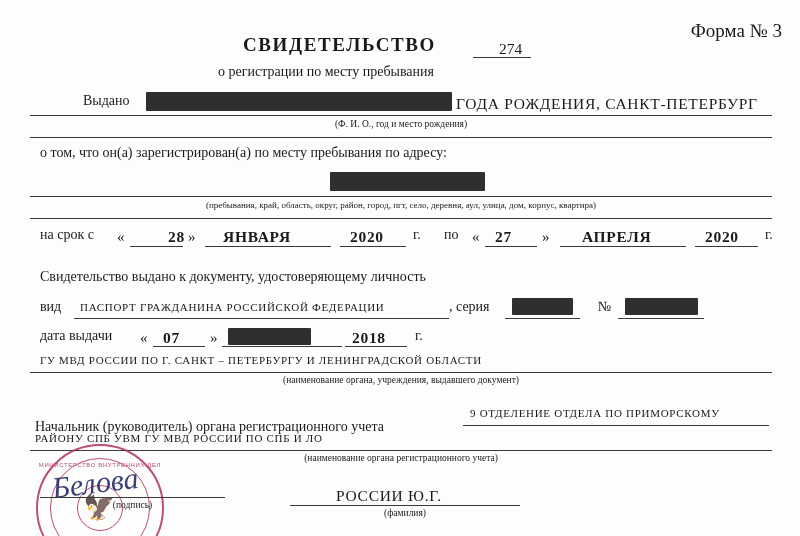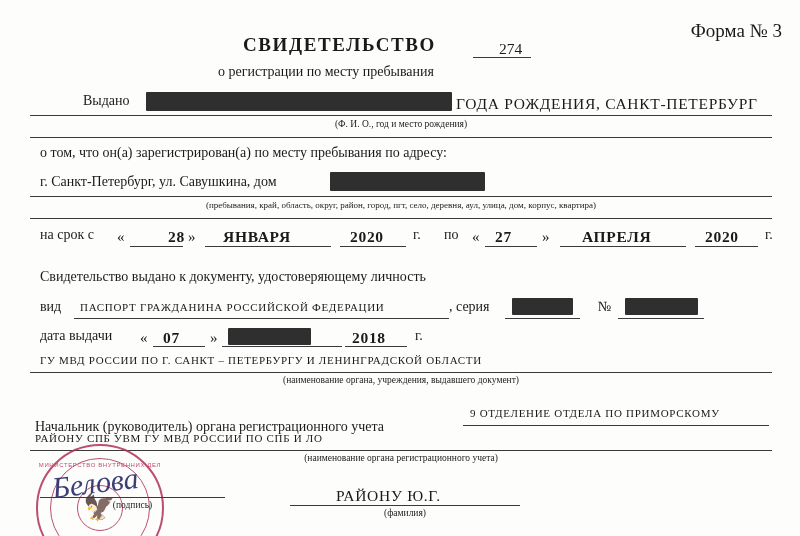--- a/index.html
+++ b/index.html
@@ -129,21 +129,20 @@
   <div class="txt t16" style="left:218px; top:64px;">о регистрации по месту пребывания</div>
 
   <div class="txt t16" style="left:83px; top:93px;">Выдано</div>
   <div class="redact" style="left:146px; top:92px; width:306px; height:19px;"></div>
   <div class="txt t15 spaced" style="left:456px; top:95px;">ГОДА РОЖДЕНИЯ, САНКТ-ПЕТЕРБУРГ</div>
   <div class="line" style="left:30px; top:115px; width:742px;"></div>
   <div class="caption" style="left:30px; top:119px; width:742px;">(Ф. И. О., год и место рождения)</div>
   <div class="line" style="left:30px; top:137px; width:742px;"></div>
 
   <div class="txt t16" style="left:40px; top:145px;">о том, что он(а) зарегистрирован(а) по месту пребывания по адресу:</div>
-  <div class="txt t16" style="left:40px; top:174px;">г. Санкт-Петербург, ул. Савушкина, дом</div>
   <div class="redact" style="left:330px; top:172px; width:155px; height:19px;"></div>
   <div class="line" style="left:30px; top:196px; width:742px;"></div>
   <div class="caption" style="left:30px; top:200px; width:742px; font-size:9px;">(пребывания, край, область, округ, район, город, пгт, село, деревня, аул, улица, дом, корпус, квартира)</div>
   <div class="line" style="left:30px; top:218px; width:742px;"></div>
 
   <div class="txt t16" style="left:40px; top:227px;font-family:Liberation Serif, serif;">на срок с</div>
   <div class="txt quote" style="left:117px; top:229px;">«</div>
   <div class="txt t15 bold spaced" style="left:140px; top:228px;margin-left:28px;">28</div>
   <div class="line" style="left:130px; top:246px; width:53px;"></div>
   <div class="txt quote" style="left:188px; top:229px;">»</div>
@@ -202,17 +201,17 @@
     <div class="stamp-arc top">МИНИСТЕРСТВО ВНУТРЕННИХ ДЕЛ</div>
     <div class="stamp-core"></div>
     <div class="stamp-eagle">🦅</div>
 
   </div>
 
   <div class="signature">Белова</div>
   <div class="line" style="left:40px; top:497px; width:185px;"></div>
   <div class="caption" style="left:40px; top:500px; width:185px;">(подпись)</div>
 
-  <div class="txt t15 spaced" style="left:336px; top:487px;">РАЙОНУ Ю.Г.</div>
+  <div class="txt t15 spaced" style="left:336px; top:487px;">РОССИИ Ю.Г.</div>
   <div class="line" style="left:290px; top:505px; width:230px;"></div>
   <div class="caption" style="left:290px; top:508px; width:230px;">(фамилия)</div>
 
 </div>
 
 </body></html>

